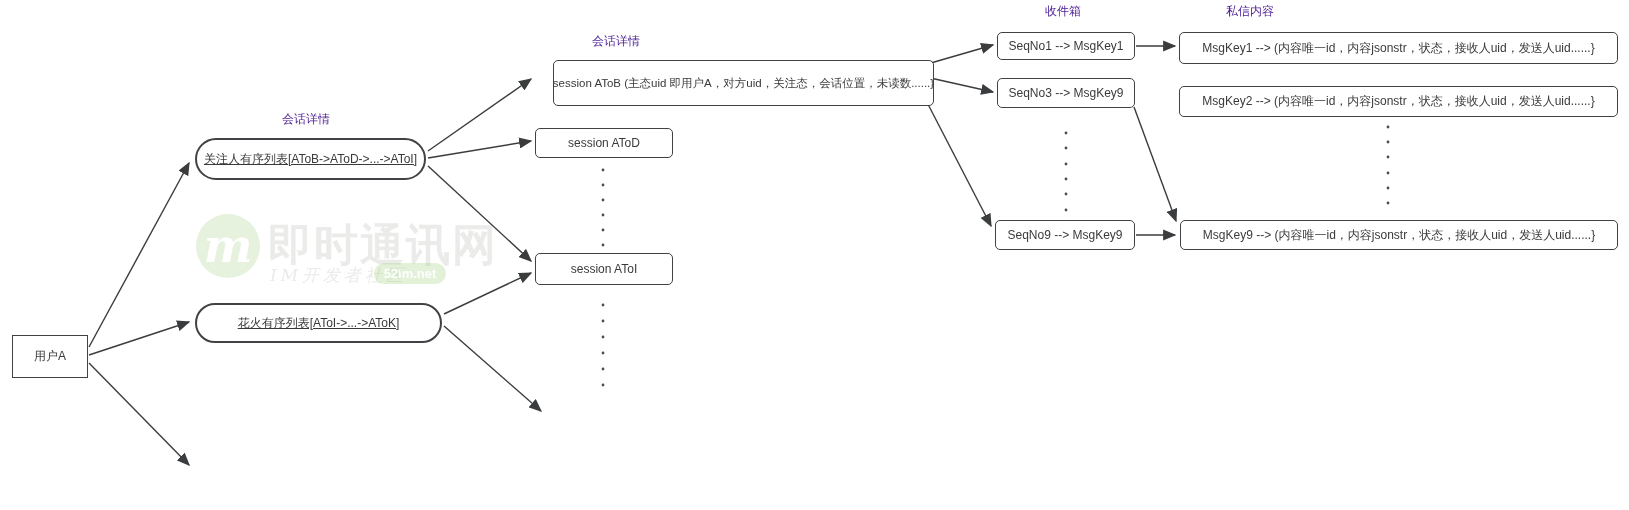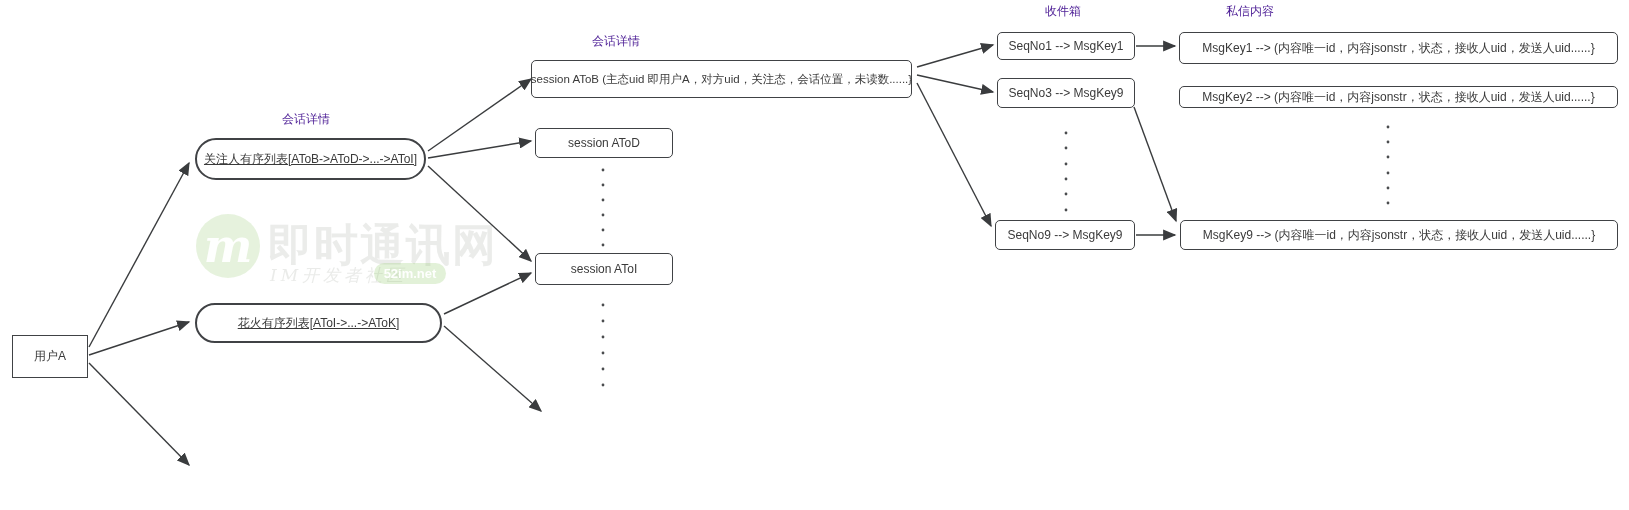--- a/index.html
+++ b/index.html
@@ -114,25 +114,25 @@
   <div class="col-label" style="left:306px;top:111px;">会话详情</div>
   <div class="col-label" style="left:616px;top:33px;">会话详情</div>
   <div class="col-label" style="left:1063px;top:3px;">收件箱</div>
   <div class="col-label" style="left:1250px;top:3px;">私信内容</div>
 
   <div class="node rect" style="left:12px;top:335px;width:76px;height:43px;">用户A</div>
 
   <div class="node pill" style="left:195px;top:138px;width:231px;height:42px;">关注人有序列表[AToB-&gt;AToD-&gt;...-&gt;AToI]</div>
   <div class="node pill" style="left:195px;top:303px;width:247px;height:40px;">花火有序列表[AToI-&gt;...-&gt;AToK]</div>
 
-  <div class="node soft small-text" style="left:531px;top:60px;width:381px;height:38px;">session AToB (主态uid 即用户A，对方uid，关注态，会话位置，未读数......}</div>
+  <div class="node soft small-text" style="left:553px;top:60px;width:381px;height:46px;">session AToB (主态uid 即用户A，对方uid，关注态，会话位置，未读数......}</div>
   <div class="node soft" style="left:535px;top:128px;width:138px;height:30px;">session AToD</div>
   <div class="node soft" style="left:535px;top:253px;width:138px;height:32px;">session AToI</div>
 
   <div class="node soft" style="left:997px;top:32px;width:138px;height:28px;">SeqNo1 --&gt; MsgKey1</div>
   <div class="node soft" style="left:997px;top:78px;width:138px;height:30px;">SeqNo3 --&gt; MsgKey9</div>
   <div class="node soft" style="left:995px;top:220px;width:140px;height:30px;">SeqNo9 --&gt; MsgKey9</div>
 
   <div class="node soft" style="left:1179px;top:32px;width:439px;height:32px;text-align:center;">MsgKey1 --&gt; (内容唯一id，内容jsonstr，状态，接收人uid，发送人uid......}</div>
-  <div class="node soft" style="left:1179px;top:86px;width:439px;height:22px;">MsgKey2 --&gt; (内容唯一id，内容jsonstr，状态，接收人uid，发送人uid......}</div>
+  <div class="node soft" style="left:1179px;top:86px;width:439px;height:31px;">MsgKey2 --&gt; (内容唯一id，内容jsonstr，状态，接收人uid，发送人uid......}</div>
   <div class="node soft" style="left:1180px;top:220px;width:438px;height:30px;">MsgKey9 --&gt; (内容唯一id，内容jsonstr，状态，接收人uid，发送人uid......}</div>
 
 </div>
 
 </body></html>

